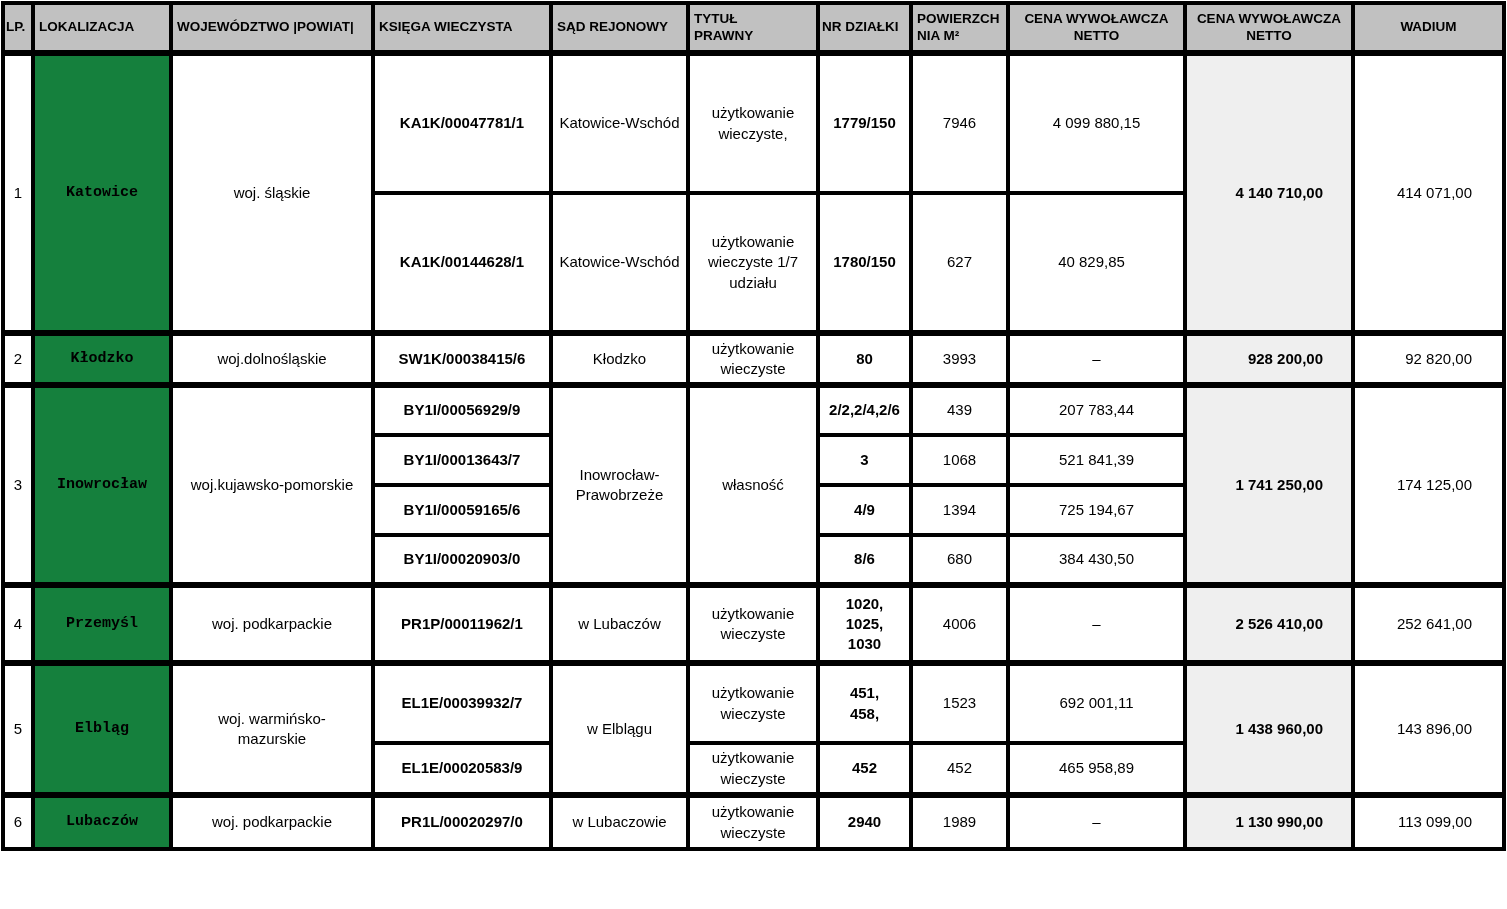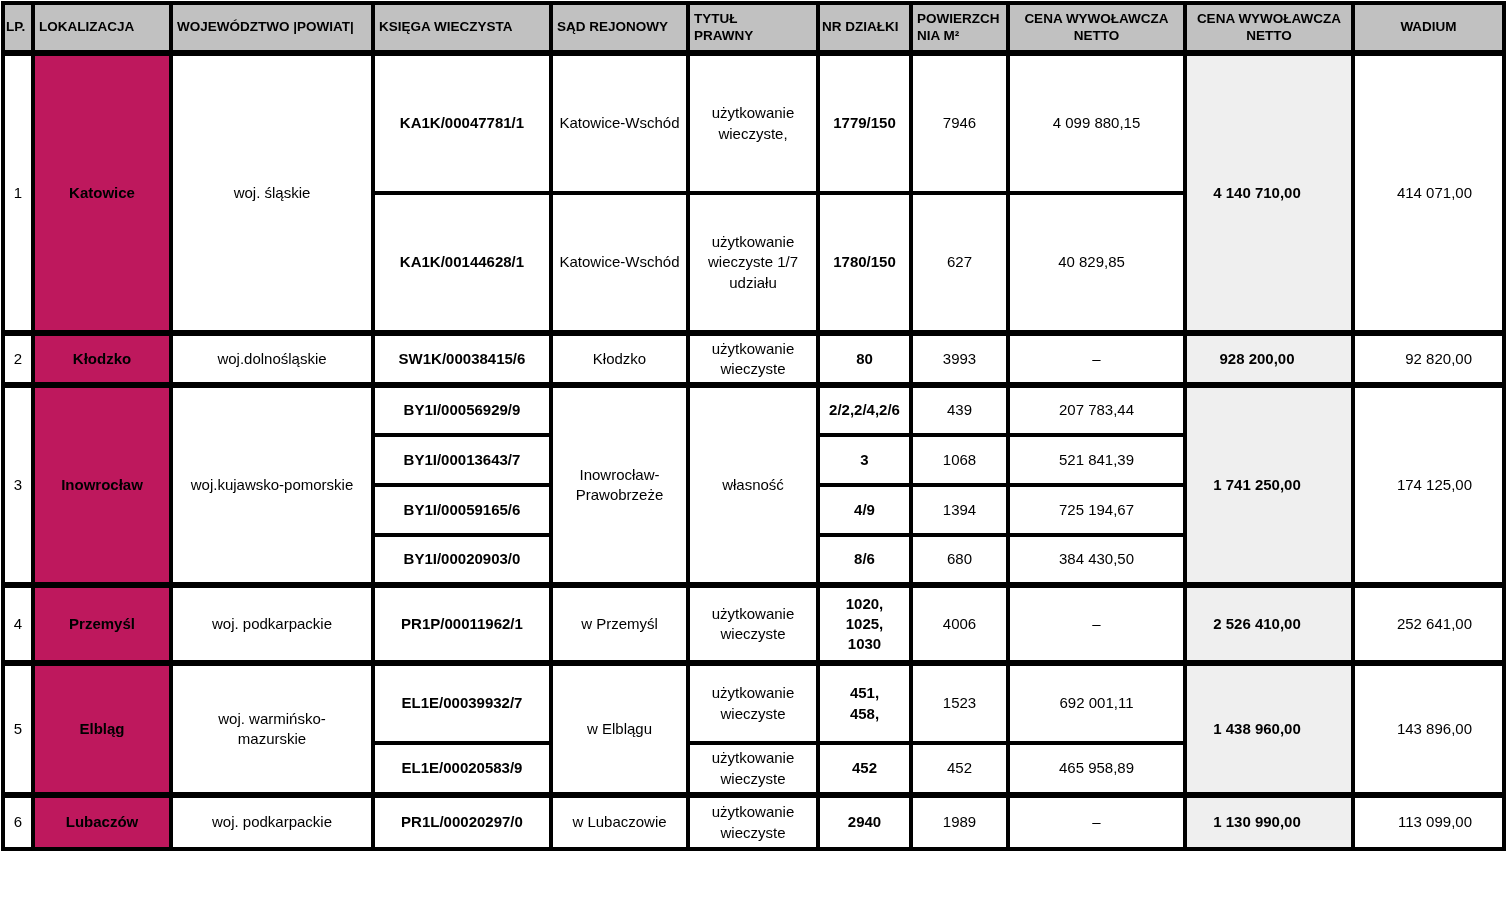--- a/index.html
+++ b/index.html
@@ -24,25 +24,25 @@
     font-size:13.5px;font-weight:bold;
     text-align:left;
     border-bottom-width:5px;
     line-height:1.25;
   }
   th.center{text-align:center;}
   th.wrap-any{overflow-wrap:anywhere;}
   tr.major>td{border-top-width:6px;}
   td{font-size:15px;text-align:center;line-height:1.35;}
   td.lp{font-weight:normal;}
-  td.loc{background:#be185d;font-weight:bold;}
+  td.loc{background:#15803d;font-weight:bold;font-family:Liberation Mono, monospace;}
   td.kw{font-weight:bold;}
   td.nr{font-weight:bold;}
   td.cena.right{text-align:center;padding-right:14px;}
-  td.total{background:#efefef;font-weight:bold;text-align:center;padding-right:28px;}
+  td.total{background:#efefef;font-weight:bold;text-align:right;padding-right:28px;}
   td.wad{text-align:right;padding-right:30px;}
   
   tr.hh{height:50px;}
   tr.h140{height:140px;}
   tr.h52{height:52px;}
   tr.h50{height:50px;}
   tr.h78{height:78px;}
   tr.h80{height:80px;}
   tr.h54{height:54px;}
 </style>
@@ -147,21 +147,21 @@
     <td class="nr">8/6</td>
     <td class="pow">680</td>
     <td class="cena">384 430,50</td>
   </tr>
 
   <tr class="major h78">
     <td class="lp">4</td>
     <td class="loc">Przemyśl</td>
     <td class="woj">woj. podkarpackie</td>
     <td class="kw">PR1P/00011962/1</td>
-    <td class="sad">w Przemyśl</td>
+    <td class="sad">w Lubaczów</td>
     <td class="tyt">użytkowanie wieczyste</td>
     <td class="nr">1020,
 1025,
 1030</td>
     <td class="pow">4006</td>
     <td class="cena">–</td>
     <td class="total">2 526 410,00</td>
     <td class="wad">252 641,00</td>
   </tr>
 

